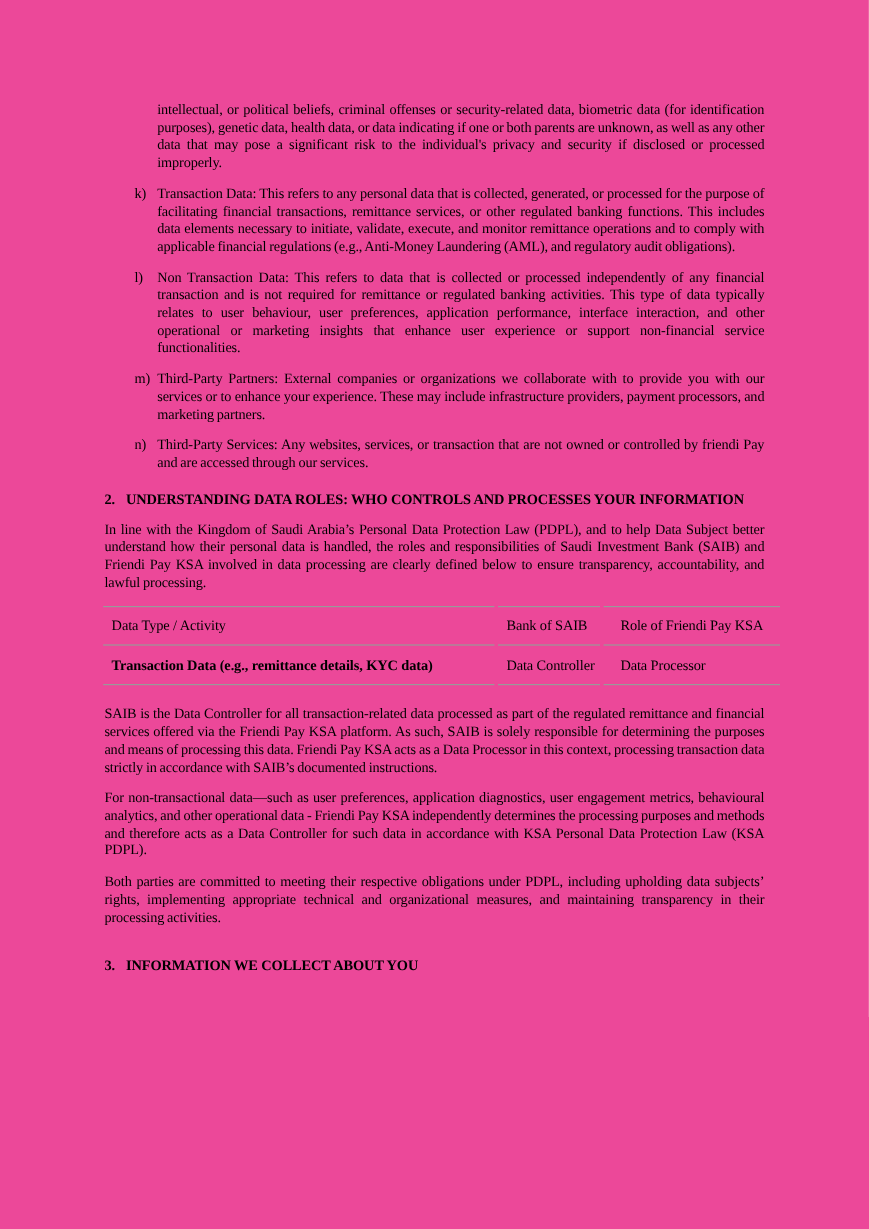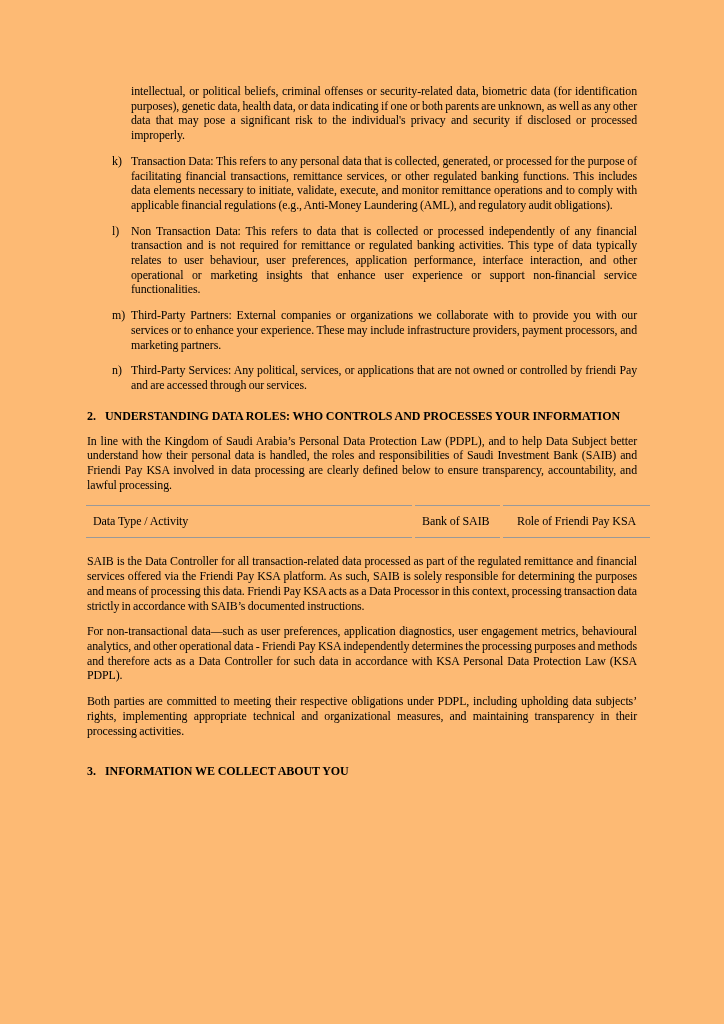--- a/index.html
+++ b/index.html
@@ -5,21 +5,21 @@
   html, body { margin: 0; padding: 0; }
   body {
     width: 724px; height: 1024px;
     background: #ffffff;
     font-family: "Liberation Serif", "DejaVu Serif", serif;
     color: #000000;
   }
   .page {
     position: relative;
     width: 724px; height: 1024px;
-    background: #fdba74;
+    background: #ec4899;
     overflow: hidden;
   }
   .content {
     position: absolute;
     left: 87px; top: 84px;
     width: 550px;
   }
   .content p {
     margin: 0 0 11px 0;
     font-size: 11.9px;
@@ -95,40 +95,45 @@
       <p>Non Transaction Data: This refers to data that is collected or processed independently of any financial transaction and is not required for remittance or regulated banking activities. This type of data typically relates to user behaviour, user preferences, application performance, interface interaction, and other operational or marketing insights that enhance user experience or support non-financial service functionalities.</p>
     </div>
 
     <div class="li">
       <span class="marker">m)</span>
       <p>Third-Party Partners: External companies or organizations we collaborate with to provide you with our services or to enhance your experience. These may include infrastructure providers, payment processors, and marketing partners.</p>
     </div>
 
     <div class="li">
       <span class="marker">n)</span>
-      <p>Third-Party Services: Any political, services, or applications that are not owned or controlled by friendi Pay and are accessed through our services.</p>
+      <p>Third-Party Services: Any websites, services, or transaction that are not owned or controlled by friendi Pay and are accessed through our services.</p>
     </div>
 
     <div class="heading">
       <span class="num">2.</span>
       <span class="htitle">UNDERSTANDING DATA ROLES: WHO CONTROLS AND PROCESSES YOUR INFORMATION</span>
     </div>
 
     <p>In line with the Kingdom of Saudi Arabia’s Personal Data Protection Law (PDPL), and to help Data Subject better understand how their personal data is handled, the roles and responsibilities of Saudi Investment Bank (SAIB) and Friendi Pay KSA involved in data processing are clearly defined below to ensure transparency, accountability, and lawful processing.</p>
 
 
     <table class="roles">
       <thead>
         <tr>
           <th class="c1">Data Type / Activity</th>
           <th class="c2">Bank of SAIB</th>
           <th class="c3">Role of Friendi Pay KSA</th>
         </tr>
       </thead>
       <tbody>
+        <tr>
+          <td class="c1 b">Transaction Data (e.g., remittance details, KYC data)</td>
+          <td class="c2">Data Controller</td>
+          <td class="c3">Data Processor</td>
+        </tr>
       </tbody>
     </table>
 
     <p>SAIB is the Data Controller for all transaction-related data processed as part of the regulated remittance and financial services offered via the Friendi Pay KSA platform. As such, SAIB is solely responsible for determining the purposes and means of processing this data. Friendi Pay KSA acts as a Data Processor in this context, processing transaction data strictly in accordance with SAIB’s documented instructions.</p>
 
     <p>For non-transactional data—such as user preferences, application diagnostics, user engagement metrics, behavioural analytics, and other operational data - Friendi Pay KSA independently determines the processing purposes and methods and therefore acts as a Data Controller for such data in accordance with KSA Personal Data Protection Law (KSA PDPL).</p>
 
     <p class="gap-big">Both parties are committed to meeting their respective obligations under PDPL, including upholding data subjects’ rights, implementing appropriate technical and organizational measures, and maintaining transparency in their processing activities.</p>
 
     <div class="heading h3gap">

